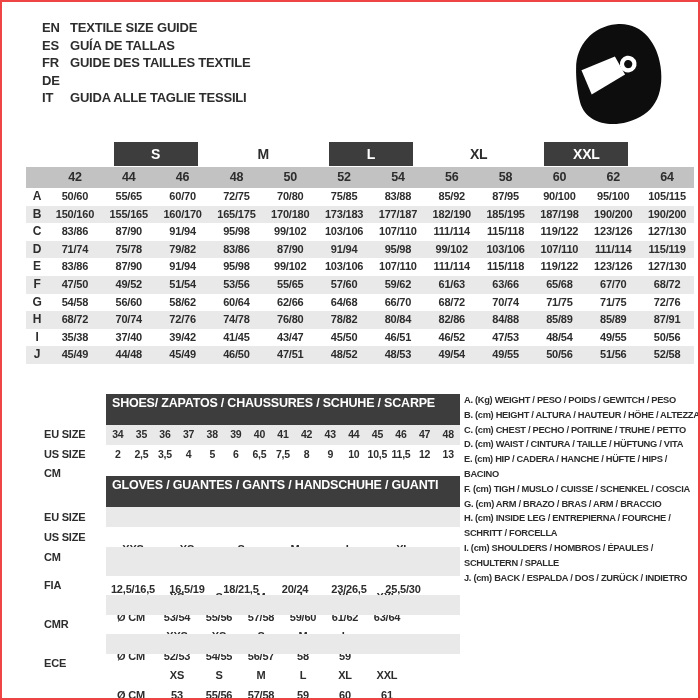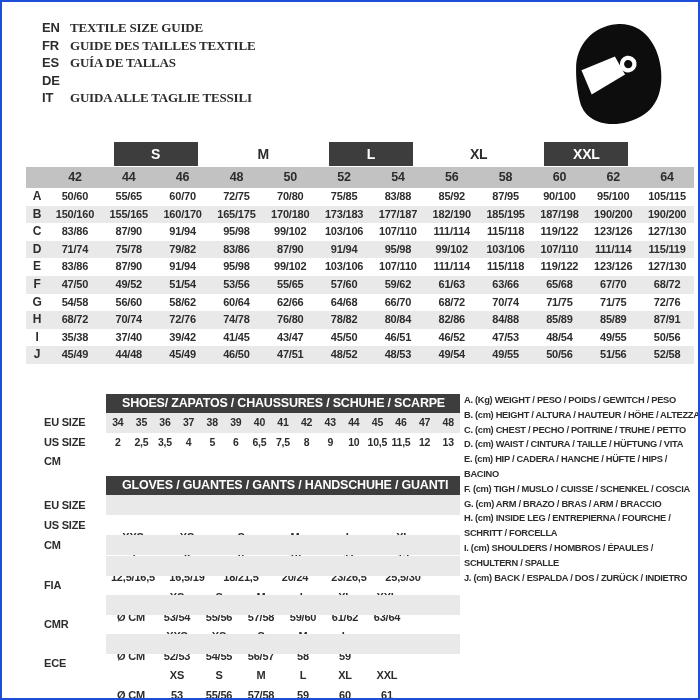--- a/index.html
+++ b/index.html
@@ -1,28 +1,28 @@
 <!DOCTYPE html>
 <html><head>
 <meta charset="utf-8">
 <style>
   * { margin:0; padding:0; box-sizing:border-box; }
   html,body { background:#fff; }
   .page {
     position:relative; width:700px; height:700px; background:#ffffff;
-    border:2px solid #1d4ed8; overflow:hidden;
+    border:2px solid #ef4444; overflow:hidden;
     font-family:"Liberation Sans","DejaVu Sans",sans-serif;
     color:#2d2d2d; font-weight:700; letter-spacing:-0.2px;
   }
 
   
   .lang-block { position:absolute; left:40px; top:17px; }
   .lang-row { display:flex; line-height:17.5px; font-size:13px; }
   .lang-code { width:28px; flex:0 0 28px; }
-  .lang-title { white-space:nowrap;font-family:Liberation Serif, serif; }
+  .lang-title { white-space:nowrap; }
 
   
   .helmet-icon { position:absolute; left:565px; top:18px; width:100px; height:108px; }
 
   
   .main-table { position:absolute; left:24px; top:140px; width:668px; }
   .grp-row { display:grid; grid-template-columns:22px repeat(12,1fr); height:25px; }
   .grp { text-align:center; font-size:14px; line-height:24px; height:24px; }
   .grp.dark { background:#3d3d3d; color:#ffffff; margin:0 12px; }
   .gc3 { grid-column:3 / span 2; } .gc5 { grid-column:5 / span 2; }
@@ -32,22 +32,22 @@
     background:#c2c2c2; height:21px; }
   .size-cell { text-align:center; font-size:12.5px; line-height:21px; }
   .mrow { display:grid; grid-template-columns:22px repeat(12,1fr); height:17.6px; }
   .mrow:nth-child(even) { background:#e9e9e9; }
   .mletter { text-align:center; font-size:12px; line-height:17.6px; }
   .mcell { text-align:center; font-size:11px; line-height:17.6px; white-space:nowrap; }
 
   
   .sub { position:absolute; left:42px; width:416px; }
   .shoes { top:392px; } .gloves { top:474px; } .helm { top:554px; }
-  .band { margin-left:62px; height:19px; background:#3d3d3d; color:#fff;
-    font-size:12.5px; line-height:19px; padding-left:16px; white-space:nowrap; }
+  .band { margin-left:62px; height:31px; background:#3d3d3d; color:#fff;
+    font-size:12.5px; line-height:19px; padding-left:6px; white-space:nowrap; }
   .srow, .hrow { display:flex; }
   .shoes .srow { height:19.5px; } .gloves .srow { height:20px; } .hrow { height:19.5px; }
   .slabel { width:62px; flex:0 0 62px; font-size:11px; line-height:inherit; }
   .shoes .srow, .gloves .srow, .hrow { line-height:19.5px; }
   .gloves .srow { line-height:20px; }
   .vals { flex:1; display:grid; }
   .vals15 { grid-template-columns:repeat(15,1fr); }
   .vals6  { grid-template-columns:repeat(6,54px) 1fr; }
   .valsH  { grid-template-columns:50px repeat(6,42px) 1fr; }
   .srow:nth-child(odd) .vals { background:#e9e9e9; }
@@ -64,26 +64,26 @@
 
 <div class="page">
 
   <header class="lang-block">
 
   <div class="lang-row">
       <span class="lang-code">EN</span>
       <span class="lang-title">TEXTILE SIZE GUIDE</span>
     </div>
       <div class="lang-row">
+      <span class="lang-code">ES</span>
+      <span class="lang-title">GUÍA DE TALLAS</span>
+    </div>
+      <div class="lang-row">
       <span class="lang-code">FR</span>
       <span class="lang-title">GUIDE DES TAILLES TEXTILE</span>
-    </div>
-      <div class="lang-row">
-      <span class="lang-code">ES</span>
-      <span class="lang-title">GUÍA DE TALLAS</span>
     </div>
       <div class="lang-row">
       <span class="lang-code">DE</span>
     </div>
       <div class="lang-row">
       <span class="lang-code">IT</span>
       <span class="lang-title">GUIDA ALLE TAGLIE TESSILI</span>
     </div>
     </header>
 

